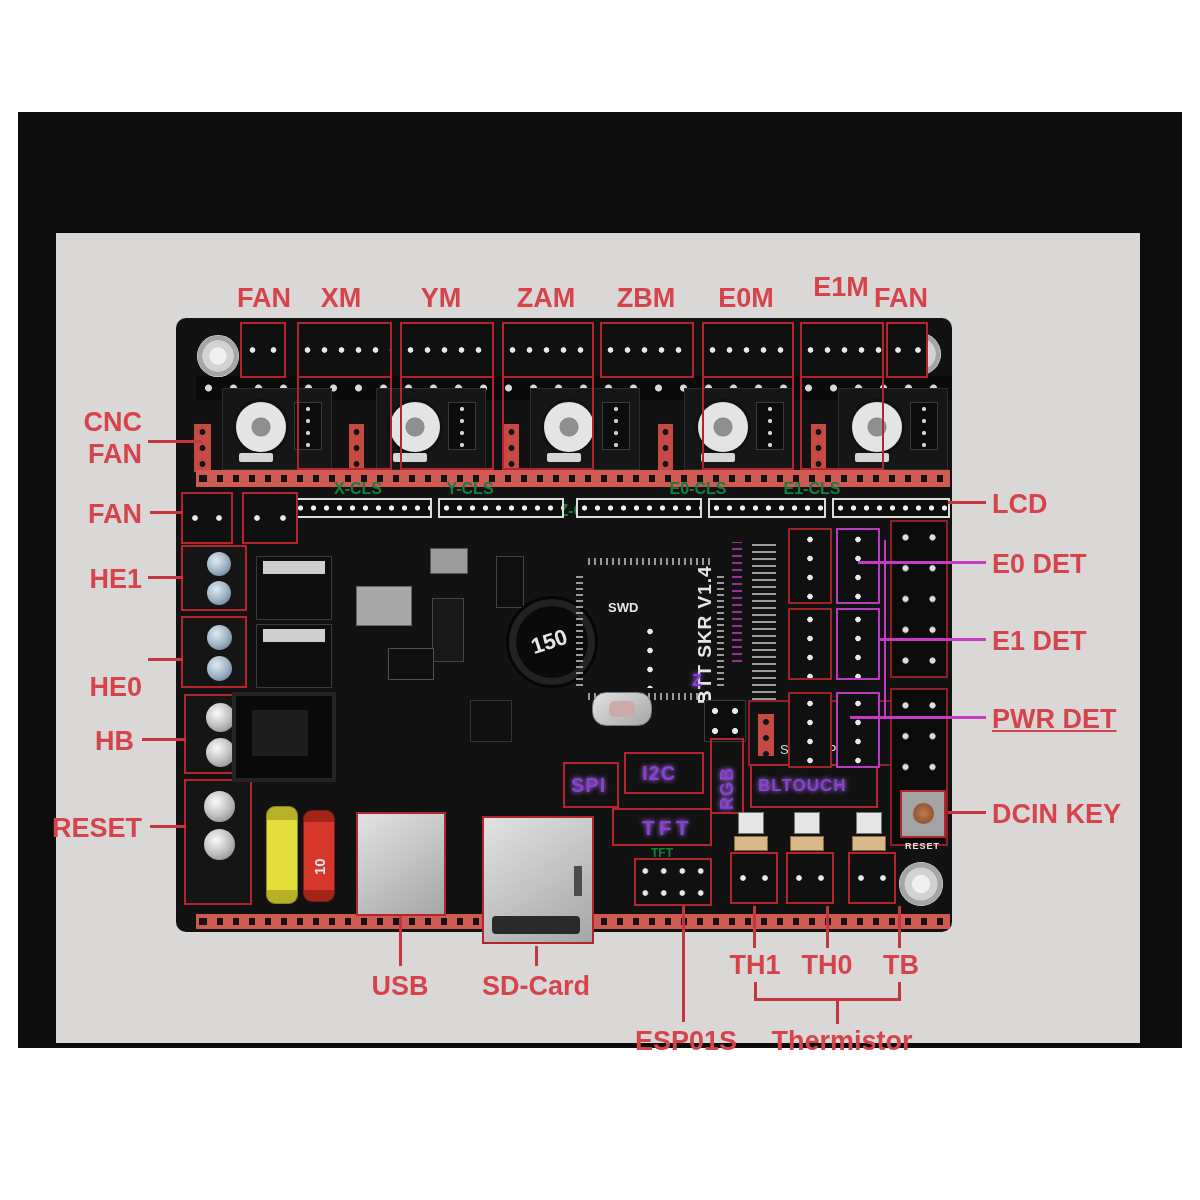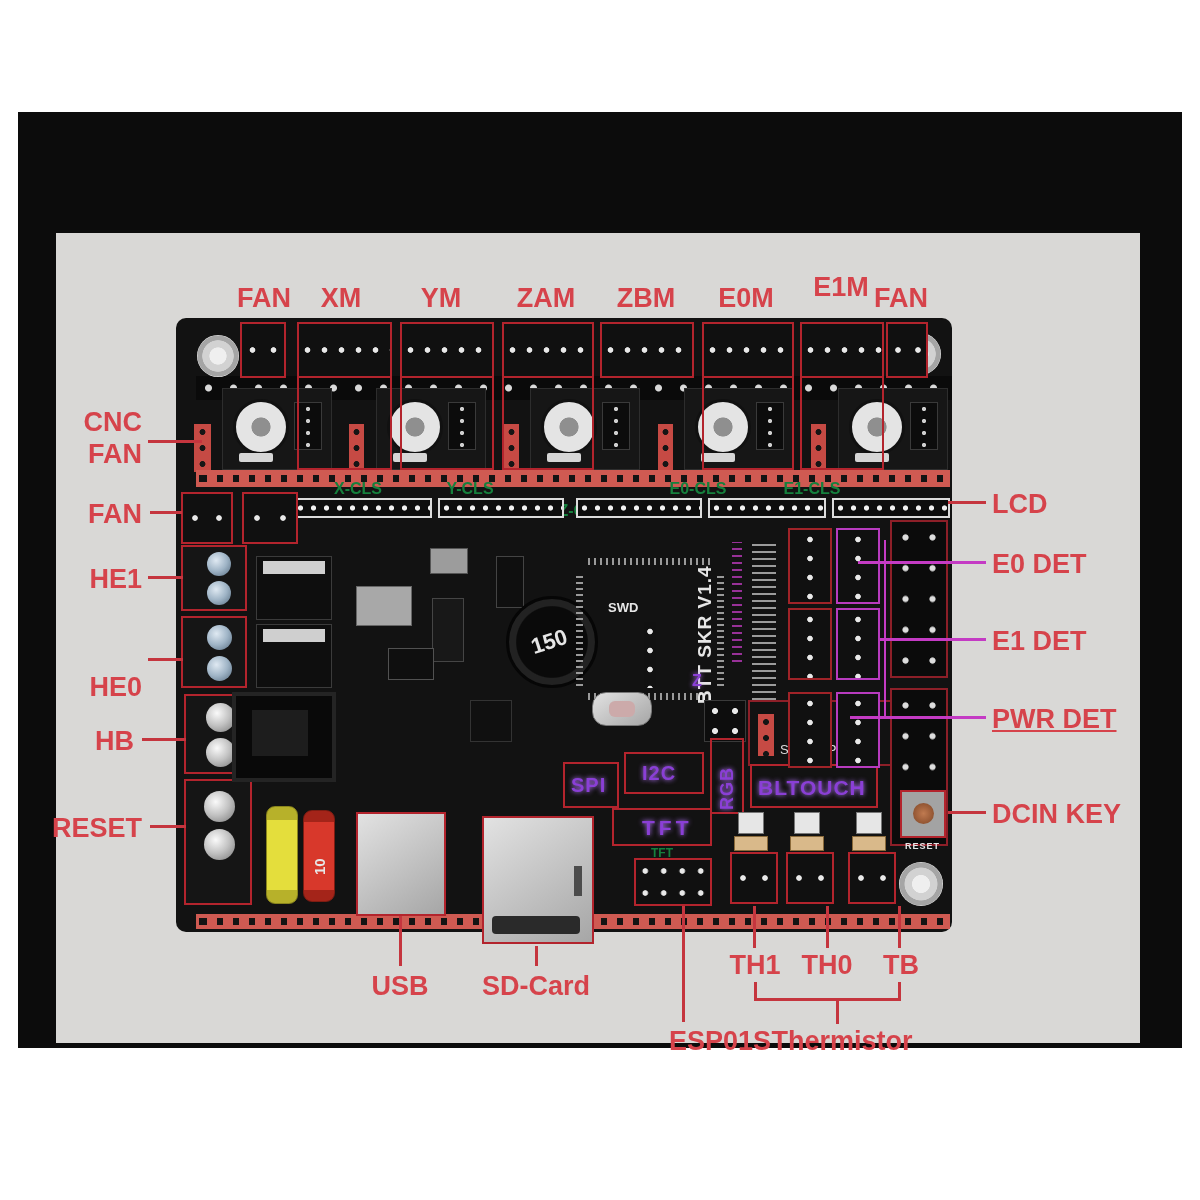--- a/index.html
+++ b/index.html
@@ -218,21 +218,21 @@
   <div class="tall" style="left:563px;top:762px;width:56px;height:46px;">
     <div class="ptext" style="left:6px;top:10px;">SPI</div>
     </div>
   <div class="tall" style="left:624px;top:752px;width:80px;height:42px;">
     <div class="ptext" style="left:16px;top:8px;">I2C</div>
     </div>
   <div class="tall" style="left:710px;top:738px;width:34px;height:76px;">
     <div class="ptext vtxt" style="left:5px;top:6px;font-size:18px;height:64px;">RGB</div>
     </div>
   <div class="tall" style="left:750px;top:764px;width:128px;height:44px;">
-    <div class="ptext" style="left:6px;top:10px;font-size:21px;">BLTOUCH</div>
+    <div class="ptext" style="left:6px;top:10px;font-size:17px;">BLTOUCH</div>
     </div>
   <div class="tall" style="left:612px;top:808px;width:100px;height:38px;">
     <div class="ptext" style="left:28px;top:6px;font-size:21px;letter-spacing:4px;">TFT</div>
     </div>
   <div class="clsl" style="left:662px;top:846px;font-size:12px;">TFT</div>
   <div class="conn pins" style="left:634px;top:858px;width:78px;height:48px;background-size:25% 50%;"></div>
 
   <div class="conn pins pv" style="left:788px;top:528px;width:44px;height:76px;border-color:#a02328;"></div>
   <div class="conn pins pv" style="left:788px;top:608px;width:44px;height:72px;border-color:#a02328;"></div>
   <div class="conn pins pv" style="left:788px;top:692px;width:44px;height:76px;border-color:#a02328;"></div>
@@ -298,19 +298,19 @@
   <div class="lbl r" style="left:32px;top:813px;width:110px;">RESET</div>
 
   <div class="lbl" style="left:992px;top:489px;">LCD</div>
   <div class="lbl" style="left:992px;top:549px;">E0 DET</div>
   <div class="lbl" style="left:992px;top:626px;">E1 DET</div>
   <div class="lbl" style="left:992px;top:704px;text-decoration:underline;">PWR DET</div>
   <div class="lbl" style="left:992px;top:799px;">DCIN KEY</div>
 
   <div class="lbl c" style="left:400px;top:971px;">USB</div>
   <div class="lbl c" style="left:536px;top:971px;">SD-Card</div>
-  <div class="lbl c" style="left:686px;top:1026px;margin-left:34px;">ESP01S</div>
+  <div class="lbl c" style="left:686px;top:1026px;">ESP01S</div>
   <div class="lbl c" style="left:755px;top:950px;">TH1</div>
   <div class="lbl c" style="left:827px;top:950px;">TH0</div>
   <div class="lbl c" style="left:901px;top:950px;">TB</div>
   <div class="lbl c" style="left:842px;top:1026px;">Thermistor</div>
 
 </div>
 
 </body></html>

